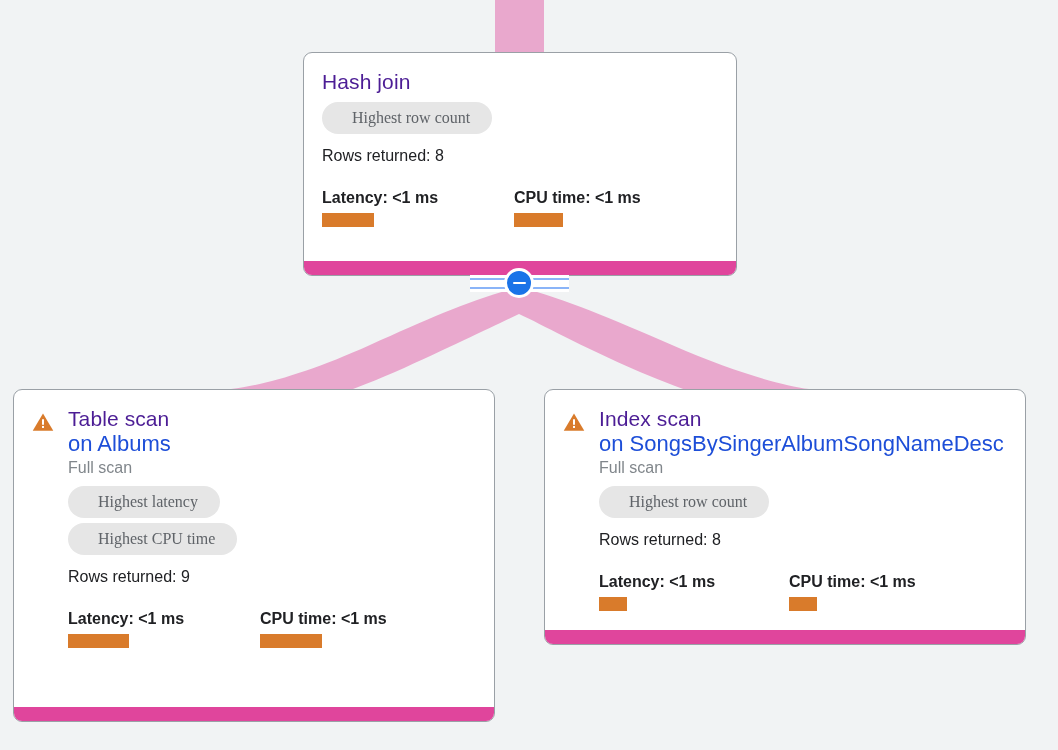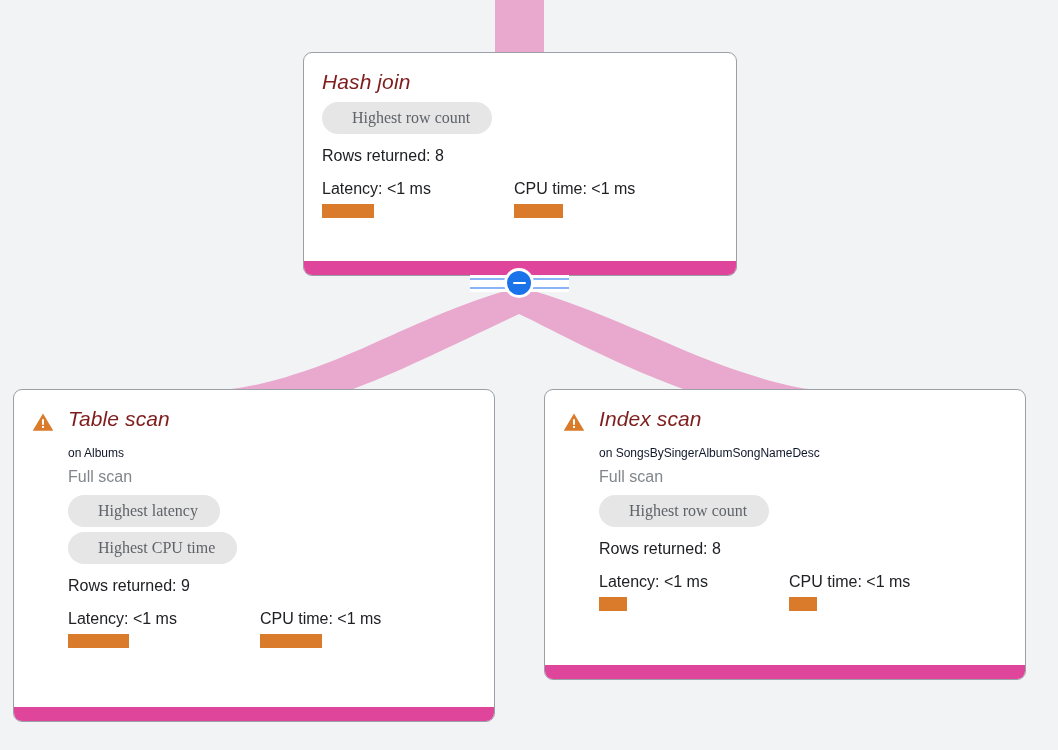--- a/index.html
+++ b/index.html
@@ -60,30 +60,28 @@
   .warn-icon {
     flex: 0 0 auto;
     width: 22px;
     height: 22px;
     margin-top: 5px;
     display: block;
   }
   .node-title {
     font-size: 21px;
     line-height: 26px;
-    color: #7f1d1d;
+    color: #4c1d95;
     font-weight: 400;
     letter-spacing: 0.1px;
-    font-style: italic;
   }
   .node-sub {
-    font-size: 12px;
+    font-size: 22px;
     line-height: 22px;
-    color: #0f172a;
-    margin-top: 9px;
+    color: #1d4ed8;
   }
   .node-sub2 {
     font-size: 16px;
     line-height: 22px;
     color: #80868b;
     margin-top: 2px;
   }
 
   
   .badges {
@@ -105,22 +103,23 @@
   }
 
   
   .rows-returned {
     font-size: 16px;
     line-height: 22px;
     color: #202124;
     margin-top: 11px;
   }
   .metrics {
-    margin-top: 12px;
-    display: flex;
+    margin-top: 21px;
+    display: flex;
+    font-weight: bold;
   }
   .metric {
     box-sizing: border-box;
   }
   .metric-label {
     font-size: 16px;
     line-height: 20px;
     color: #202124;
     white-space: nowrap;
   }
@@ -261,21 +260,21 @@
           <div class="metric">
             <div class="metric-label">CPU time: &lt;1 ms</div>
             <div class="metric-bar" style="width:62px;"></div>
           </div>
         </div>
       </div>
     </div>
     <div class="node-accent"></div>
   </div>
 
-  <div class="node" style="left:544px; top:389px; width:482px; height:291px;">
+  <div class="node" style="left:544px; top:389px; width:482px; height:256px;">
     <div class="node-body">
       <div class="title-row">
         <svg class="warn-icon" viewBox="0 0 24 24">
           <path d="M12 2.6 L23.2 21.6 L0.8 21.6 Z" fill="#d97b2b"></path>
           <rect x="10.9" y="9" width="2.2" height="6" fill="#ffffff"></rect>
           <rect x="10.9" y="16.3" width="2.2" height="2.2" fill="#ffffff"></rect>
         </svg>
         <div class="node-title">Index scan</div>
       </div>
       <div class="indent">

